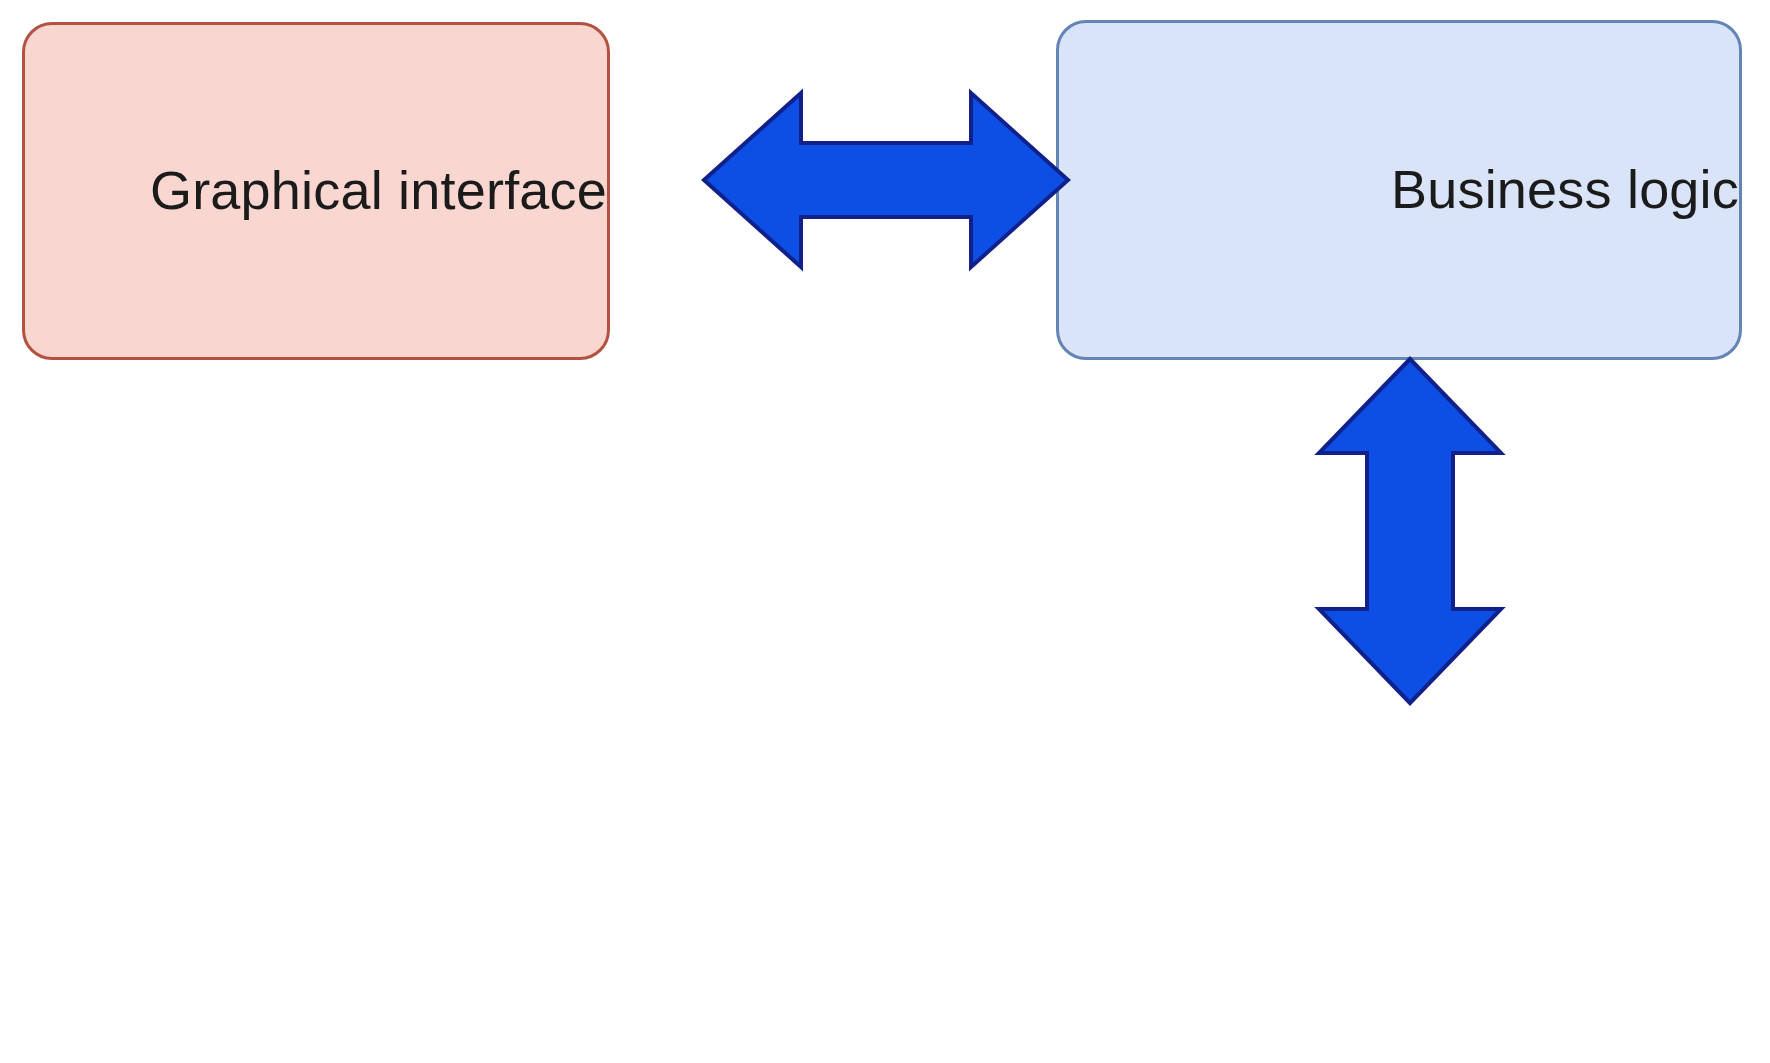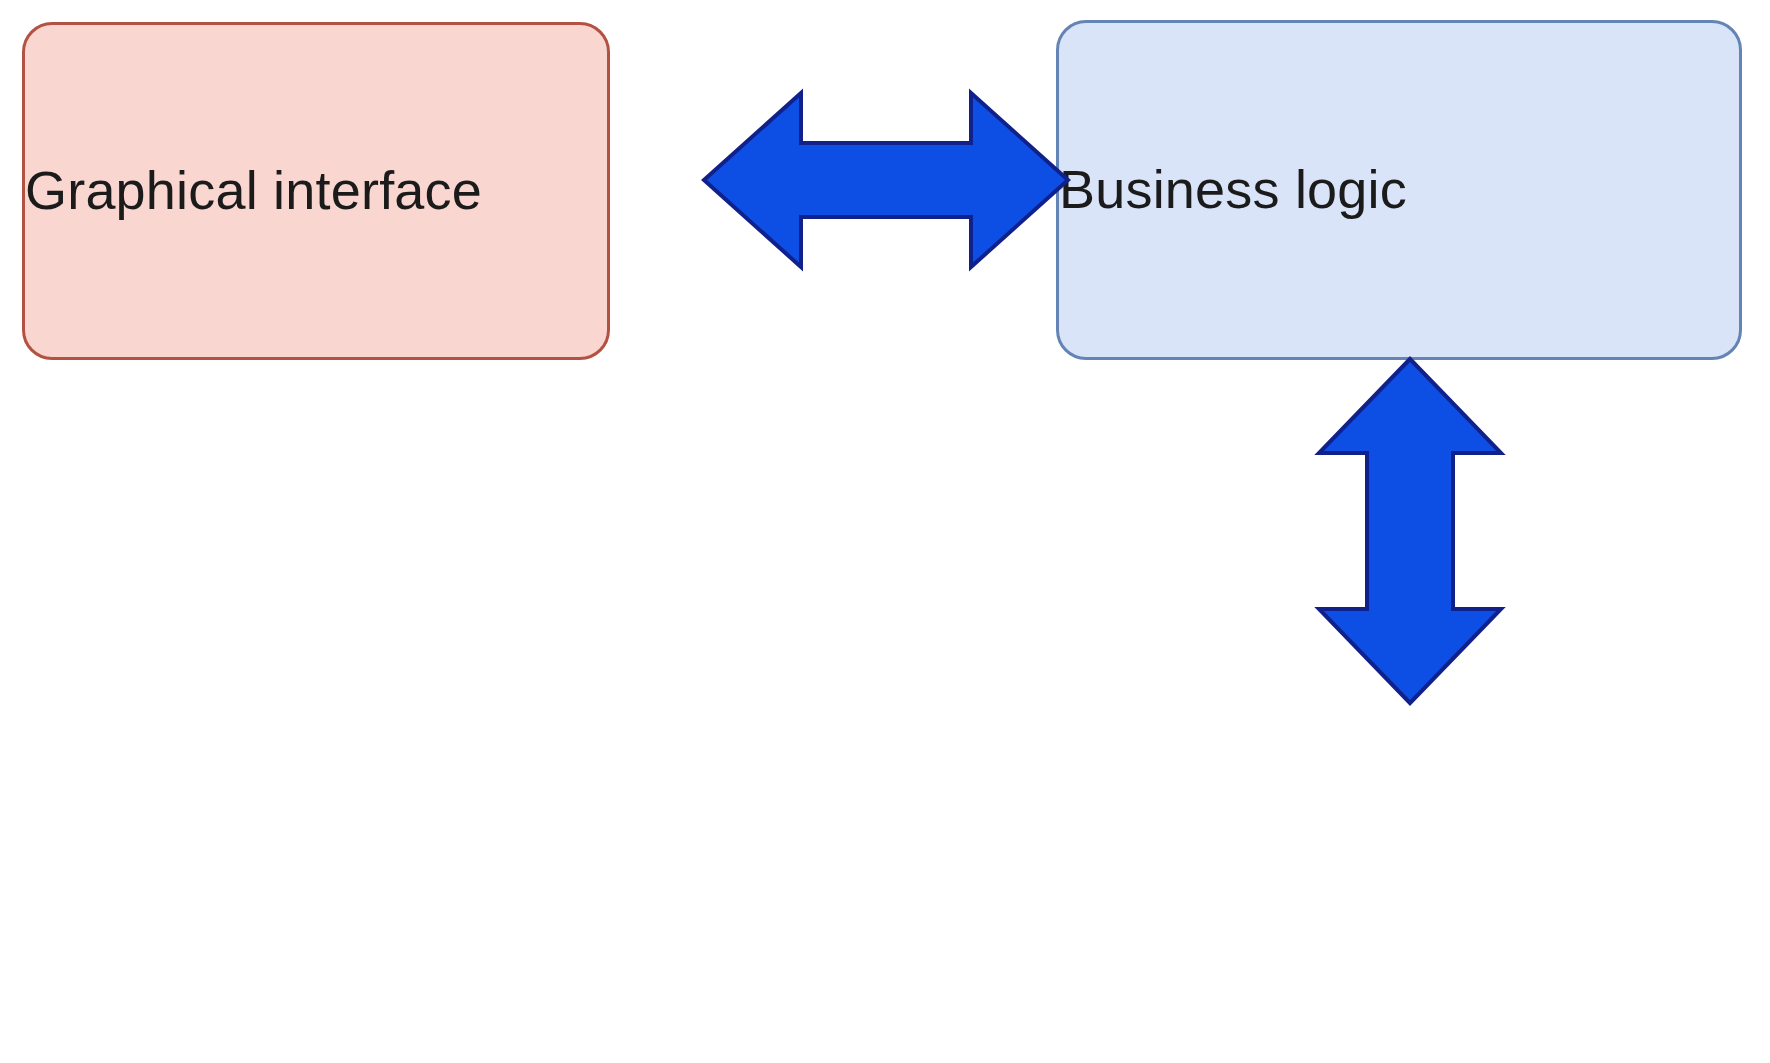--- a/index.html
+++ b/index.html
@@ -13,21 +13,21 @@
     height: 1063px;
     background: #ffffff;
     overflow: hidden;
     font-family: "Liberation Sans", sans-serif;
   }
   .node {
     position: absolute;
     box-sizing: border-box;
     display: flex;
     align-items: center;
-    justify-content: flex-start;
+    justify-content: flex-end;
     border-style: solid;
     border-width: 3px;
     border-radius: 30px;
   }
   .node-label {
     font-size: 54px;
     line-height: 1.1;
     color: #1b1b1b;
     letter-spacing: 0.2px;
     white-space: nowrap;

